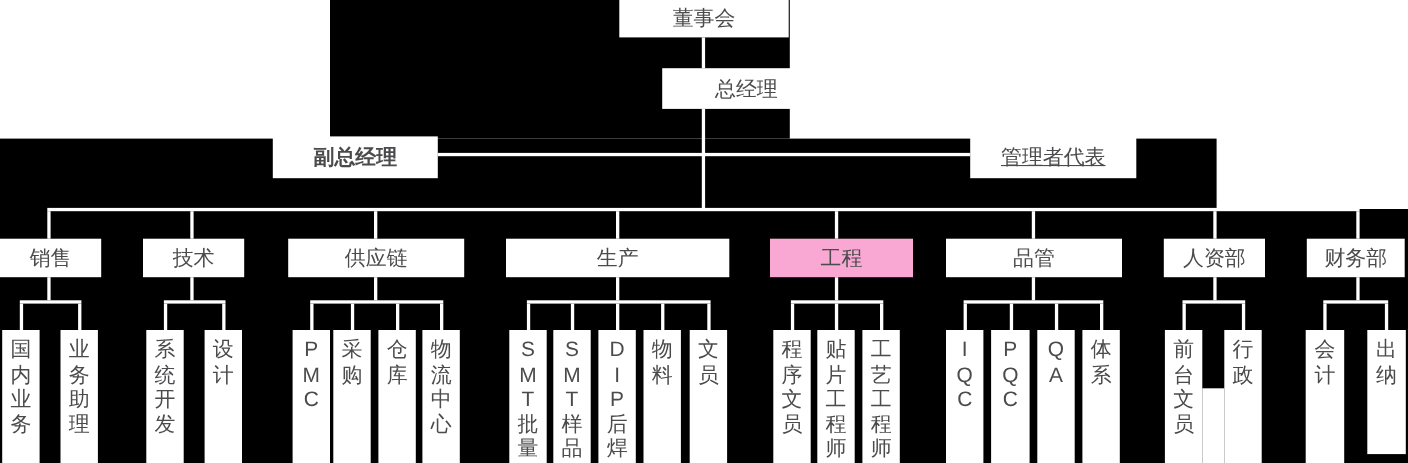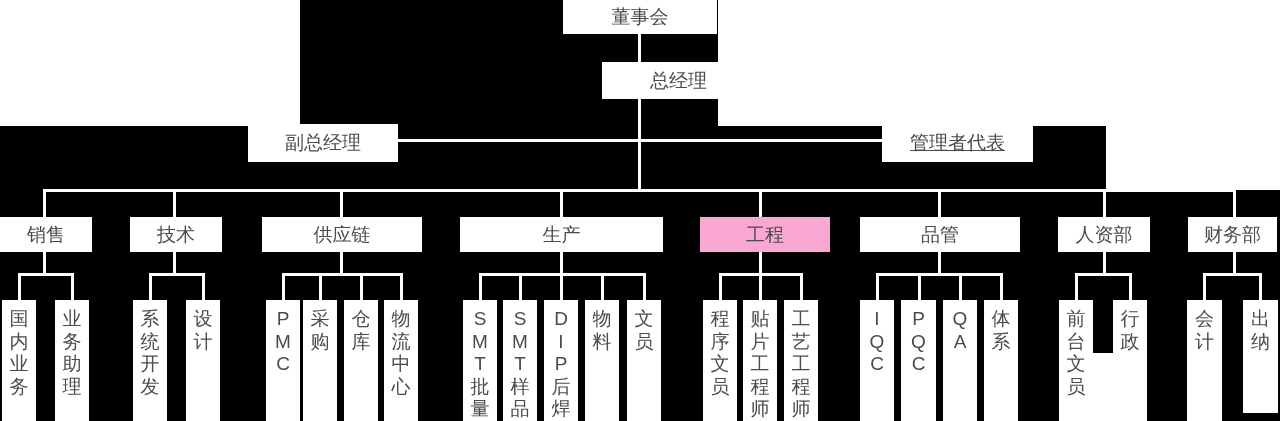--- a/index.html
+++ b/index.html
@@ -72,21 +72,21 @@
       <div class="line" style="left: 959px; top: 276px; width: 3px; height: 24px; background: rgb(255, 255, 255);"></div>
       <div class="line" style="left: 1000px; top: 276px; width: 3px; height: 24px; background: rgb(255, 255, 255);"></div>
       <div class="line" style="left: 1075px; top: 276px; width: 3px; height: 24px; background: rgb(255, 255, 255);"></div>
       <div class="line" style="left: 1129px; top: 276px; width: 3px; height: 24px; background: rgb(255, 255, 255);"></div>
       <div class="line" style="left: 1203px; top: 276px; width: 3px; height: 24px; background: rgb(255, 255, 255);"></div>
       <div class="line" style="left: 1259px; top: 276px; width: 3px; height: 24px; background: rgb(255, 255, 255);"></div>
     </div>
   <div id="layer-nodes">
       <div class="node" style="left: 563px; top: 0px; width: 154px; height: 34px; background: rgb(255, 255, 255); color: rgb(75, 75, 77);">董事会</div>
       <div class="node" style="left: 564px; top: 62px; width: 153px; height: 37px; background: rgb(255, 255, 255); color: rgb(75, 75, 77); margin-left: 38px;">总经理</div>
-      <div class="node" style="left: 248px; top: 124px; width: 150px; height: 38px; background: rgb(255, 255, 255); color: rgb(75, 75, 77);">副总经理</div>
+      <div class="node" style="left: 248px; top: 124px; width: 150px; height: 38px; background: rgb(255, 255, 255); color: rgb(75, 75, 77); font-weight: bold;">副总经理</div>
       <div class="node" style="left: 882px; top: 124px; width: 151px; height: 38px; background: rgb(255, 255, 255); color: rgb(75, 75, 77); text-decoration: underline;">管理者代表</div>
       <div class="node" style="left: 0px; top: 217px; width: 92px; height: 35px; background: rgb(255, 255, 255); color: rgb(75, 75, 77);">销售</div>
       <div class="node" style="left: 130px; top: 217px; width: 92px; height: 35px; background: rgb(255, 255, 255); color: rgb(75, 75, 77);">技术</div>
       <div class="node" style="left: 262px; top: 217px; width: 160px; height: 35px; background: rgb(255, 255, 255); color: rgb(75, 75, 77);">供应链</div>
       <div class="node" style="left: 460px; top: 217px; width: 203px; height: 35px; background: rgb(255, 255, 255); color: rgb(75, 75, 77);">生产</div>
       <div class="node" style="left: 700px; top: 217px; width: 130px; height: 35px; background: #f9a8d4; color: rgb(75, 75, 77);">工程</div>
       <div class="node" style="left: 860px; top: 217px; width: 160px; height: 35px; background: rgb(255, 255, 255); color: rgb(75, 75, 77);">品管</div>
       <div class="node" style="left: 1058px; top: 217px; width: 92px; height: 35px; background: rgb(255, 255, 255); color: rgb(75, 75, 77);">人资部</div>
       <div class="node" style="left: 1188px; top: 217px; width: 89px; height: 35px; background: rgb(255, 255, 255); color: rgb(75, 75, 77);">财务部</div>
       <div class="node v" style="left: 2px; top: 300px; width: 34px; height: 121px; background: rgb(255, 255, 255); color: rgb(75, 75, 77);">国

